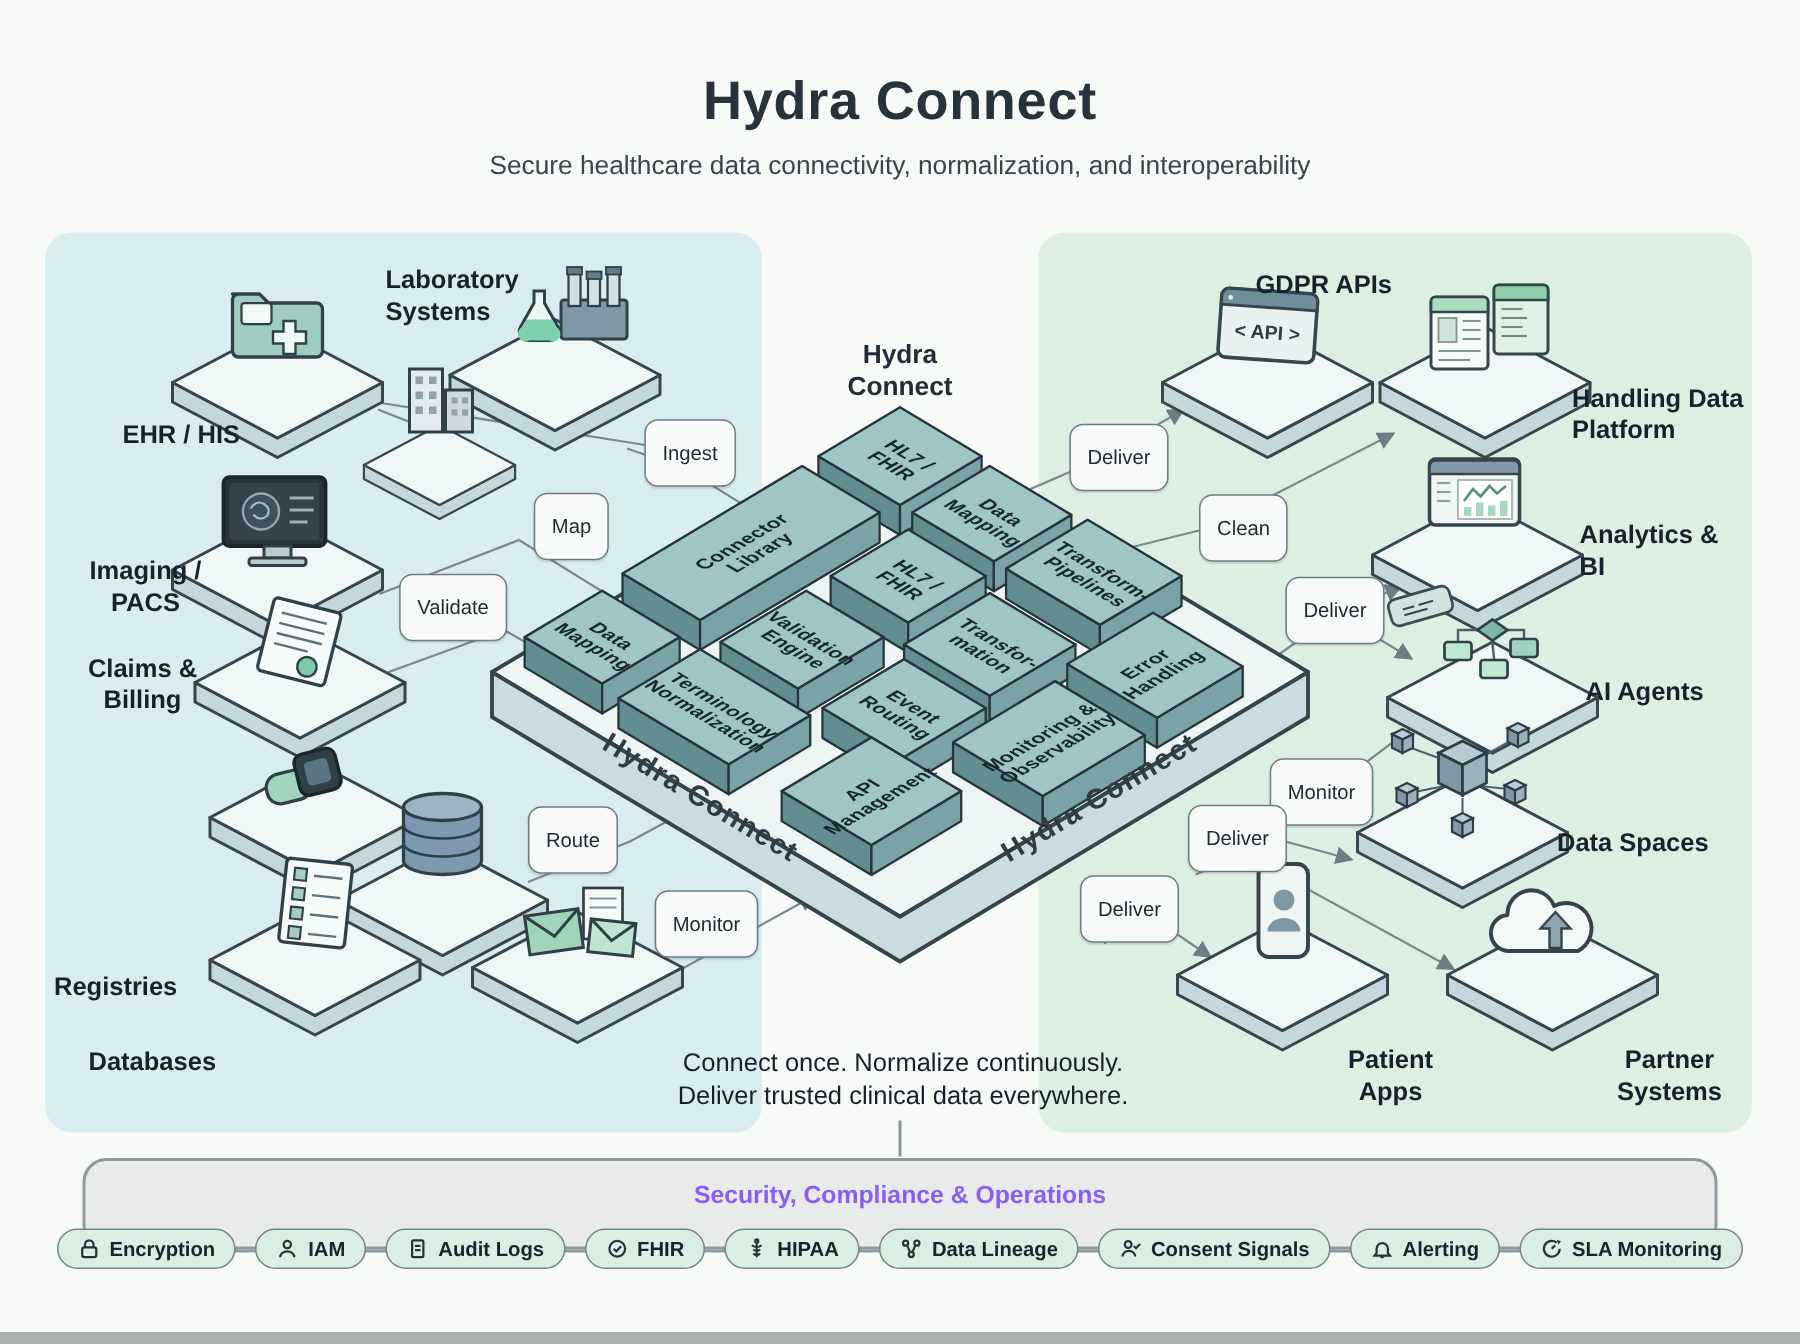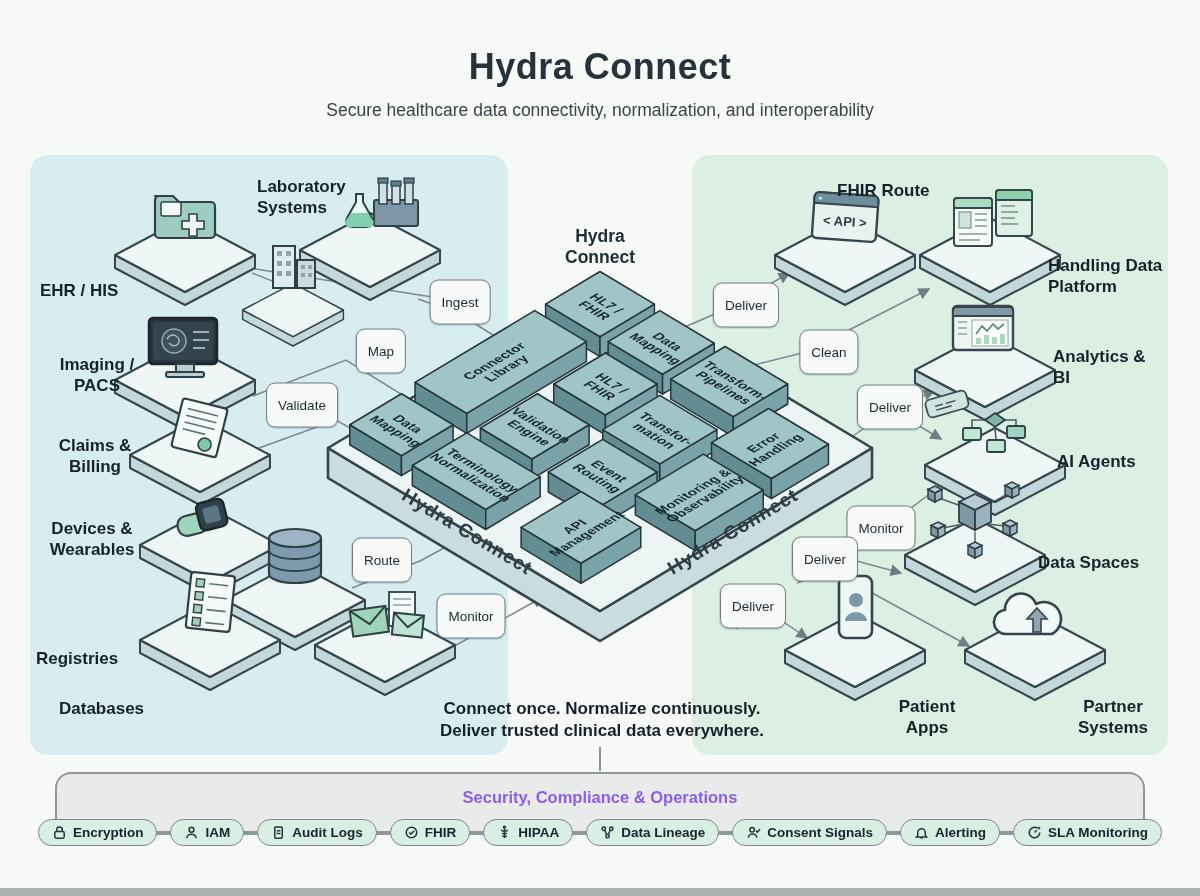--- a/index.html
+++ b/index.html
@@ -9,31 +9,31 @@
   .page-title{left:0;top:46px;width:1200px;text-align:center;font-size:36px;font-weight:700;color:#27323b;letter-spacing:.5px;}
   .page-subtitle{left:0;top:100px;width:1200px;text-align:center;font-size:17.5px;color:#39444c;}
   .panel{border-radius:18px;}
   .panel-left{left:30px;top:155px;width:478px;height:600px;background:#d8edf0;}
   .panel-right{left:692px;top:155px;width:476px;height:600px;background:#dbf0e3;}
   svg.diagram{left:0;top:0;width:1200px;height:896px;}
   .slabel{font-size:17px;font-weight:700;line-height:1.22;color:#16222b;transform:translate(-50%,-50%);}
   .hub-label{left:550px;top:226px;width:100px;text-align:center;font-size:17.5px;font-weight:700;color:#222e36;}
   .flow{transform:translate(-50%,-50%);background:#f8faf9;border:1.5px solid #6f7d83;border-radius:9px;
         padding:14px 11px;font-size:13.5px;color:#1d2a31;white-space:nowrap;box-shadow:0 1px 1px rgba(40,60,60,.15);}
-  .tagline{left:430px;top:698px;width:344px;text-align:center;font-size:17px;font-weight:700;
+  .tagline{left:430px;top:698px;width:344px;text-align:center;font-size:17px;font-weight:400;
            white-space:pre-line;color:#15212a;line-height:1.32;}
   .secbar{left:55px;top:772px;width:1090px;height:61px;background:#e9ebea;border:2px solid #8d989d;border-radius:16px;box-sizing:border-box;}
   .secbar-title{left:55px;top:788px;width:1090px;text-align:center;font-size:16.5px;font-weight:700;color:#8b5cf6;}
   .pill-line{left:62px;top:833px;width:1076px;height:2px;background:#8d989d;}
   .pills{left:55px;top:819px;width:1090px;display:flex;justify-content:center;gap:13px;}
   .pill{display:inline-flex;align-items:flex-end;gap:6px;padding:5px 13px;border:1.8px solid #76868c;border-radius:15px;
         background:#d9efe4;font-size:13.5px;font-weight:700;color:#16242b;white-space:nowrap;}
   .pill svg{display:block;}
   .bottom-strip{left:0;top:888px;width:1200px;height:8px;background:#aab1b1;}
-  .ta-c{text-align:center}.ta-l{text-align:left}.ta-r{}
+  .ta-c{text-align:center}.ta-l{text-align:left}.ta-r{text-align:right}
 </style>
 </head>
 <body>
 
 <div class="stage">
 
   <div class="abs page-title">Hydra Connect</div>
   <div class="abs page-subtitle">Secure healthcare data connectivity, normalization, and interoperability</div>
 
   <div class="abs panel panel-left"></div>
@@ -374,27 +374,26 @@
         <polygon points="640.8000000000001,527.4300000000001 580.96,563.29 580.96,583.29 640.8000000000001,547.4300000000001" fill="#79a3a8" stroke="#25353b" stroke-width="1.5" stroke-linejoin="round"></polygon>
         <polygon points="580.96,491.57 640.8000000000001,527.4300000000001 580.96,563.29 521.12,527.4300000000001" fill="#a0c5c6" stroke="#25353b" stroke-width="1.6" stroke-linejoin="round"></polygon>
         <text transform="translate(580.9599999999999,530.4300000000001) matrix(0.86,-0.51,0.86,0.51,0,0)" text-anchor="middle" font-size="13" font-weight="700" fill="#14262c" font-family="&quot;Liberation Sans&quot;,sans-serif" letter-spacing="0.2"><tspan x="0" dy="-3">API</tspan><tspan x="0" dy="14">Management</tspan></text>
         <text transform="translate(464,537) rotate(31)" text-anchor="middle" font-size="19" font-weight="600" fill="#2e3c43" font-family="&quot;Liberation Sans&quot;,sans-serif" letter-spacing="1">Hydra Connect</text>
         <text transform="translate(736,537) rotate(-31)" text-anchor="middle" font-size="19" font-weight="600" fill="#2e3c43" font-family="&quot;Liberation Sans&quot;,sans-serif" letter-spacing="1">Hydra Connect</text>
       </g>
   </svg>
 
   <div class="abs slabel ta-r" style="left:100px;top:291px;width:120px;white-space:nowrap">EHR / HIS</div>
   <div class="abs slabel ta-l" style="left:312px;top:198px;width:110px">Laboratory Systems</div>
-  <div class="abs slabel ta-c" style="left:97px;top:376px;width:104px">Imaging / PACS</div>
+  <div class="abs slabel ta-c" style="left:97px;top:392px;width:104px">Imaging / PACS</div>
   <div class="abs slabel ta-c" style="left:95px;top:457px;width:92px">Claims &amp; Billing</div>
-  <div class="abs slabel ta-c" style="left:92px;top:540px;width:112px">Devices &amp; Wearables</div>
   <div class="abs slabel ta-l" style="left:91px;top:659px;width:110px;white-space:nowrap">Registries</div>
   <div class="abs slabel ta-l" style="left:114px;top:709px;width:110px;white-space:nowrap">Databases</div>
 
-  <div class="abs slabel ta-l" style="left:897px;top:191px;width:120px;white-space:nowrap">FHIR Route</div>
+  <div class="abs slabel ta-l" style="left:897px;top:191px;width:120px;white-space:nowrap">GDPR APIs</div>
   <div class="abs slabel ta-l" style="left:1113px;top:277px;width:130px">Handling Data Platform</div>
   <div class="abs slabel ta-l" style="left:1103px;top:368px;width:100px">Analytics &amp; BI</div>
   <div class="abs slabel ta-l" style="left:1112px;top:462px;width:110px;white-space:nowrap">AI Agents</div>
   <div class="abs slabel ta-l" style="left:1103px;top:563px;width:130px;white-space:nowrap">Data Spaces</div>
   <div class="abs slabel ta-c" style="left:927px;top:718px;width:80px">Patient Apps</div>
   <div class="abs slabel ta-c" style="left:1113px;top:718px;width:92px">Partner Systems</div>
 
   <div class="abs hub-label">Hydra Connect</div>
 
   <div class="abs flow" style="left:460px;top:302px">Ingest</div>

